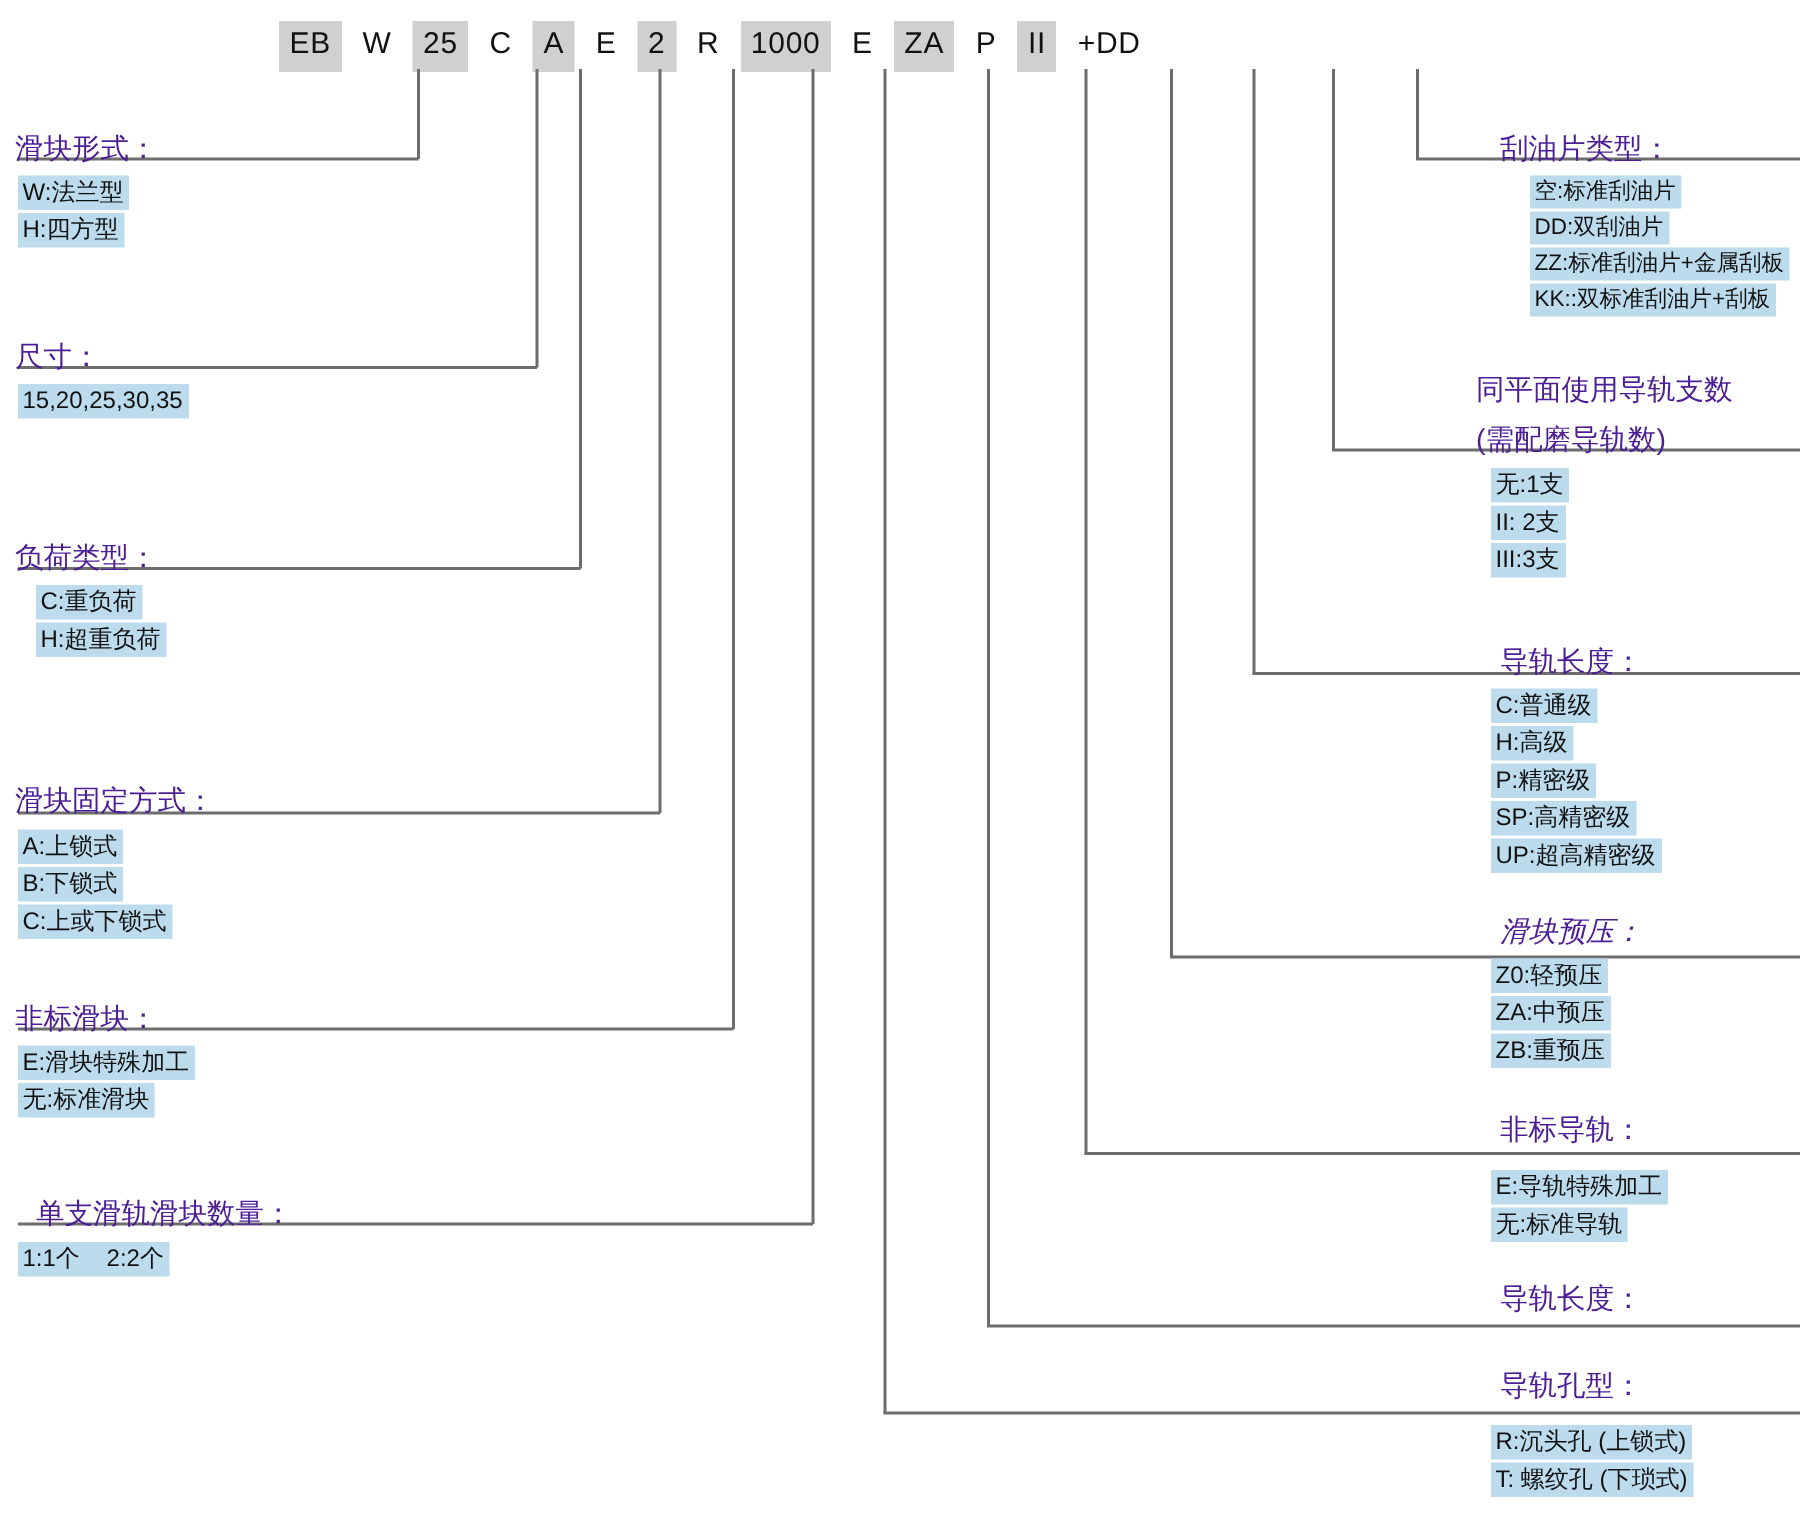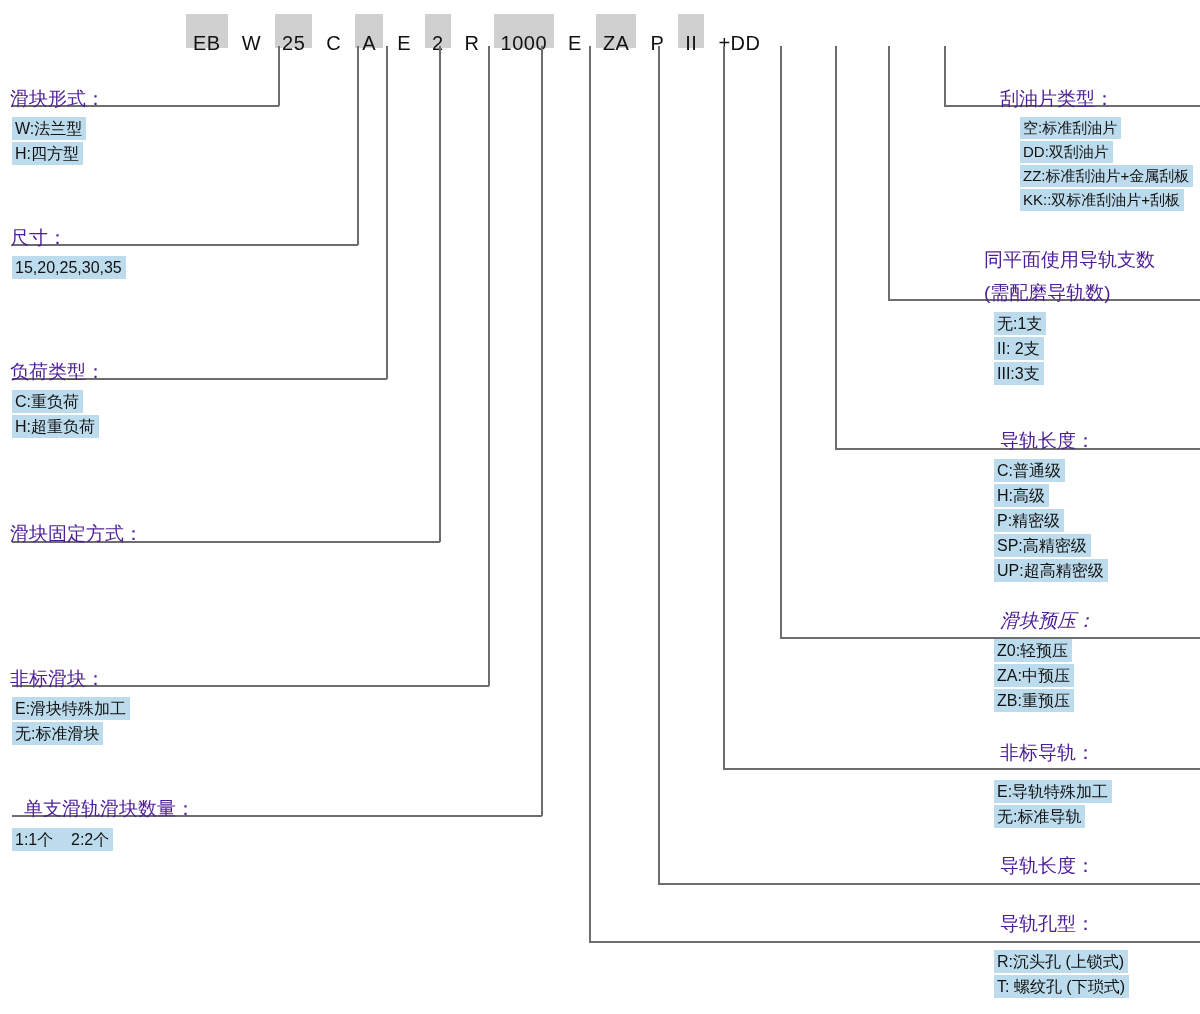--- a/index.html
+++ b/index.html
@@ -23,21 +23,21 @@
     left: 186px;
     display: flex;
     align-items: center;
     height: 30px;
   }
   .code-seg {
     font-size: 20px;
     line-height: 30px;
     height: 34px;
     color: #111;
-    padding: 14px 7px;
+    padding: 0 7px;
     margin-right: 7px;
     letter-spacing: 0.5px;
     white-space: nowrap;
   }
   .code-seg.shaded { background: #d0d0d0; }
   .code-seg.plain  { background: transparent; }
 
   
   .ln {
     position: absolute;
@@ -138,26 +138,31 @@
     <span class="opt">W:法兰型</span>
     <span class="opt">H:四方型</span>
   </div>
 
   <div class="lbl" style="left:10px; top:225px;">尺寸：</div>
   <div class="opts" style="left:12px; top:256px;">
     <span class="opt">15,20,25,30,35</span>
   </div>
 
   <div class="lbl" style="left:10px; top:359px;">负荷类型：</div>
-  <div class="opts" style="left:12px; top:390px;">
+  <div class="opts" style="left:24px; top:390px;">
     <span class="opt">C:重负荷</span>
     <span class="opt">H:超重负荷</span>
   </div>
 
   <div class="lbl" style="left:10px; top:521px;">滑块固定方式：</div>
+  <div class="opts" style="left:12px; top:553px;">
+    <span class="opt">A:上锁式</span>
+    <span class="opt">B:下锁式</span>
+    <span class="opt">C:上或下锁式</span>
+  </div>
 
   <div class="lbl" style="left:10px; top:666px;">非标滑块：</div>
   <div class="opts" style="left:12px; top:697px;">
     <span class="opt">E:滑块特殊加工</span>
     <span class="opt">无:标准滑块</span>
   </div>
 
   <div class="lbl" style="left:24px; top:796px;">单支滑轨滑块数量：</div>
   <div class="opts" style="left:12px; top:828px;">
     <span class="opt">1:1个    2:2个</span>

